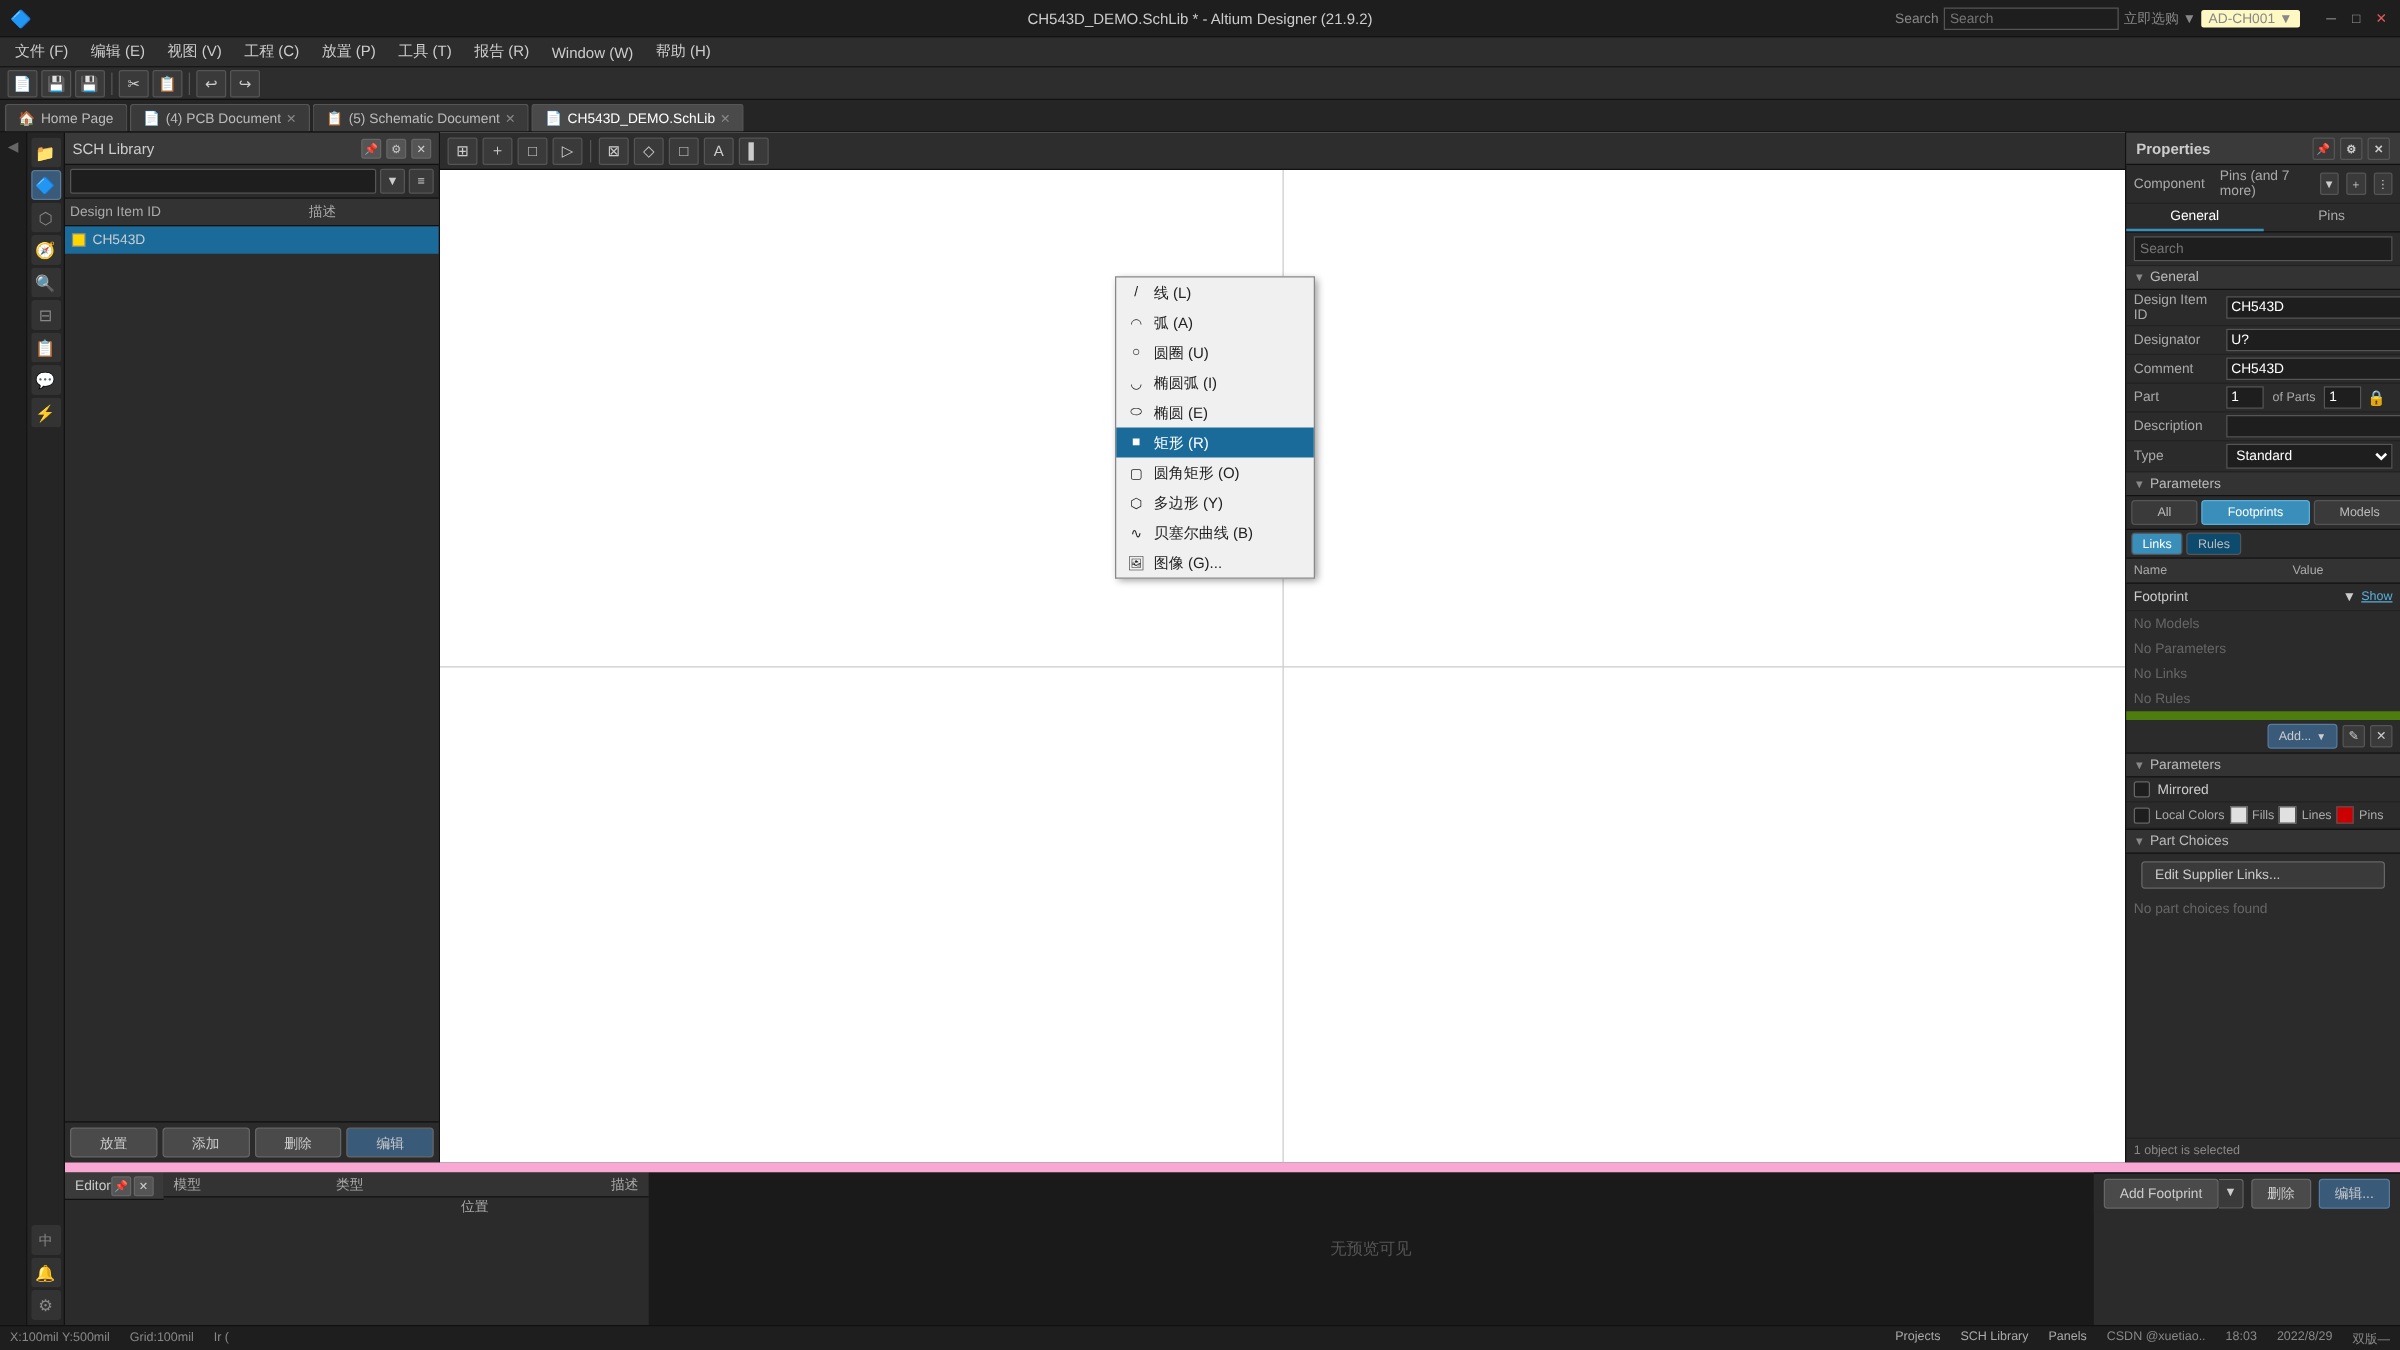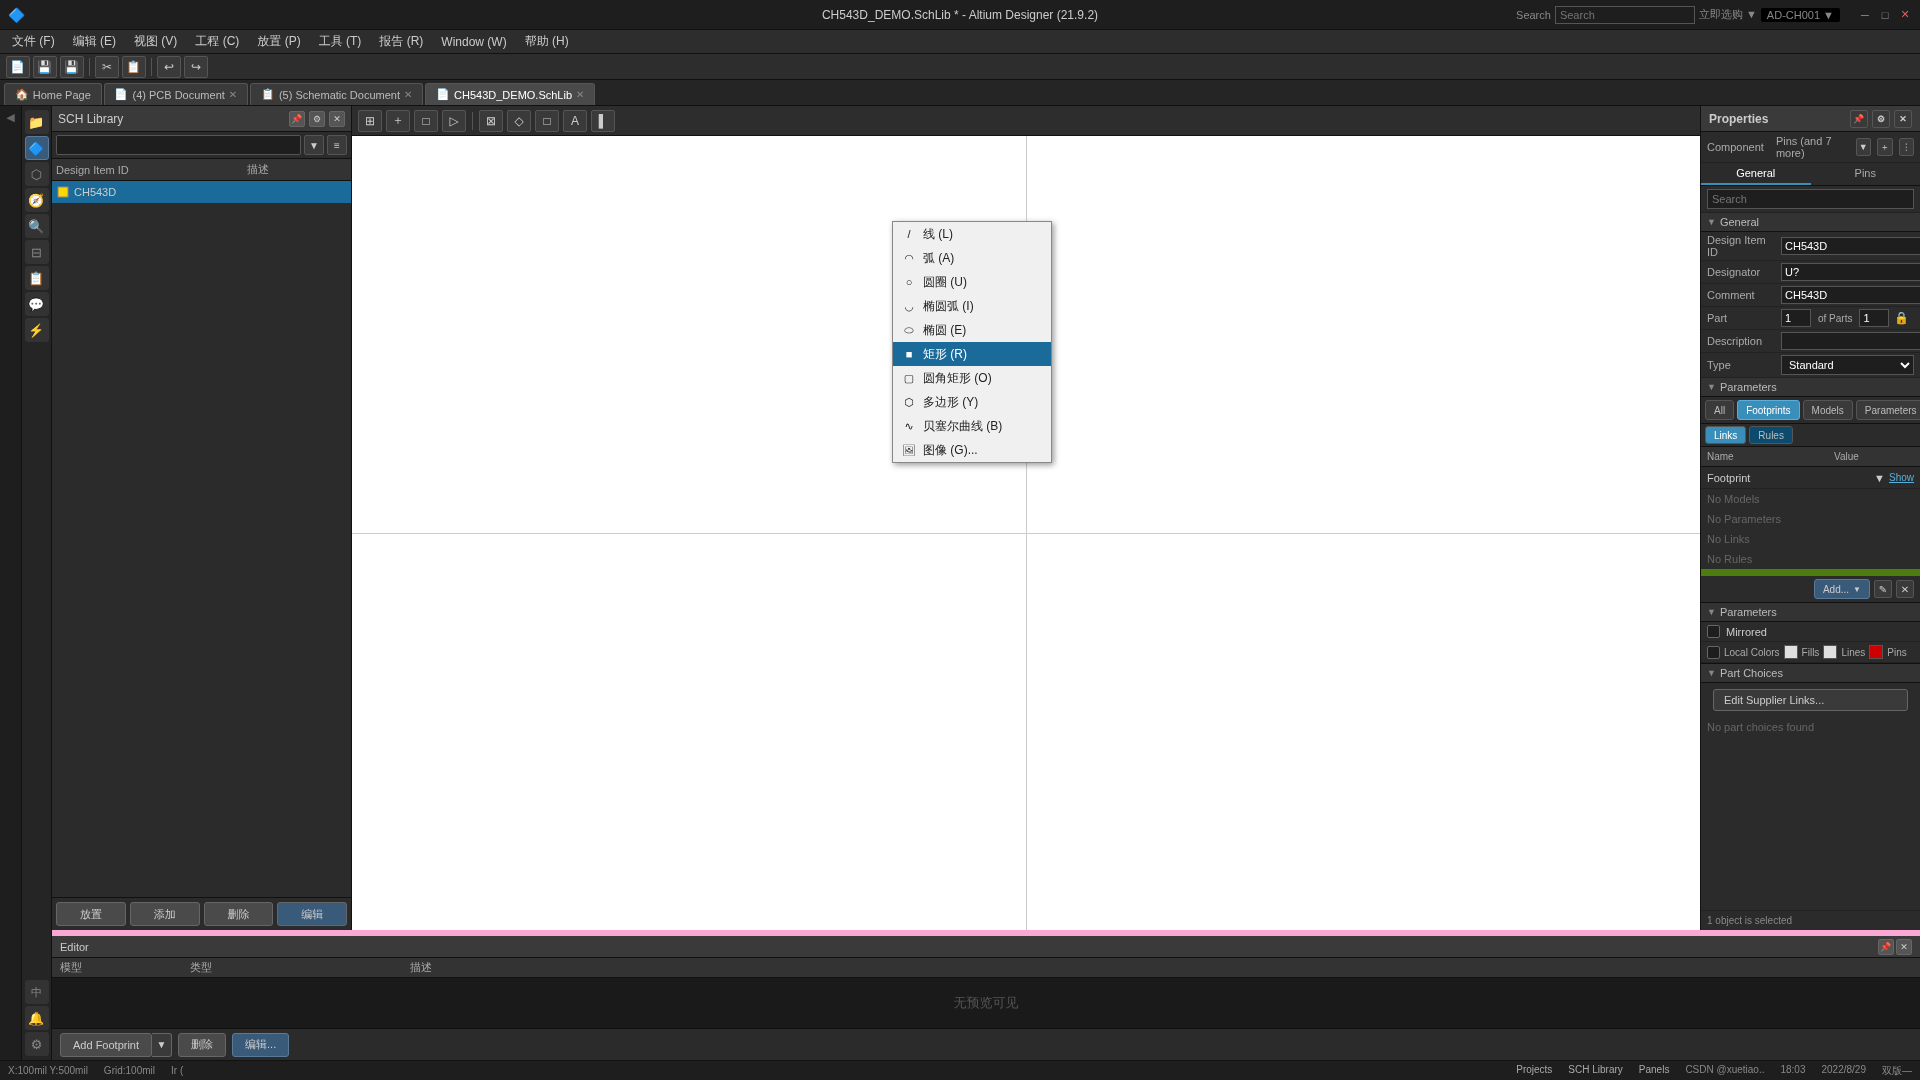--- a/index.html
+++ b/index.html
@@ -325,21 +325,21 @@
 
     
     .params-tabs {
       display: flex;
       padding: 3px 4px;
       gap: 3px;
       border-bottom: 1px solid #111;
     }
     .params-tab {
       height: 20px;
-      padding: 0 8px;
+      padding: 0 20px;
       background: #3a3a3a;
       border: 1px solid #555;
       border-radius: 3px;
       cursor: pointer;
       font-size: 10px;
       color: #bbb;
       display: flex;
       align-items: center;
     }
     .params-tab.active { background: #3a8fba; border-color: #5aafda; color: #fff; }
@@ -450,23 +450,23 @@
       font-size: 11px;
       color: #ccc;
       display: flex;
       align-items: center;
     }
 
     
     .editor-section {
       height: 130px;
       background: #2b2b2b;
-      border-top: 6px solid #f9a8d4;
-      display: flex;
-      flex-direction: column;
+      border-top: 8px solid #f9a8d4;
+      display: flex;
+      flex-direction: row;
     }
     .editor-header {
       height: 22px;
       background: #3a3a3a;
       display: flex;
       align-items: center;
       padding: 0 8px;
       border-bottom: 1px solid #111;
       font-size: 11px;
       color: #ccc;
@@ -604,21 +604,21 @@
   <div class="title-bar">
     <div class="title-bar-left">
       <span style="font-size:14px;">🔷</span>
     </div>
     <span class="title-center">CH543D_DEMO.SchLib * - Altium Designer (21.9.2)</span>
     <div class="title-bar-right">
       <div style="display:flex;align-items:center;gap:4px;margin-right:12px;">
         <span style="font-size:11px;color:#888;">Search</span>
         <input type="text" style="width: 140px; height: 18px; background: rgb(30, 30, 30); border: 1px solid rgb(85, 85, 85); color: rgb(204, 204, 204); font-size: 11px; padding: 0px 4px;" placeholder="Search">
         <span style="font-size:11px;color:#888;">立即选购 ▼</span>
-        <span style="font-size:11px;color:#888;background:#000000;padding:1px 6px;border-radius:2px;">AD-CH001 ▼</span>
+        <span style="font-size:11px;color:#888;background:#fef9c3;padding:1px 6px;border-radius:2px;">AD-CH001 ▼</span>
       </div>
       <span class="win-btn">─</span>
       <span class="win-btn">□</span>
       <span class="win-btn" style="color:#e05a5a;">✕</span>
     </div>
   </div>
 
   <div class="menu-bar">
     <div class="menu-item">文件 (F)</div>
     <div class="menu-item">编辑 (E)</div>

